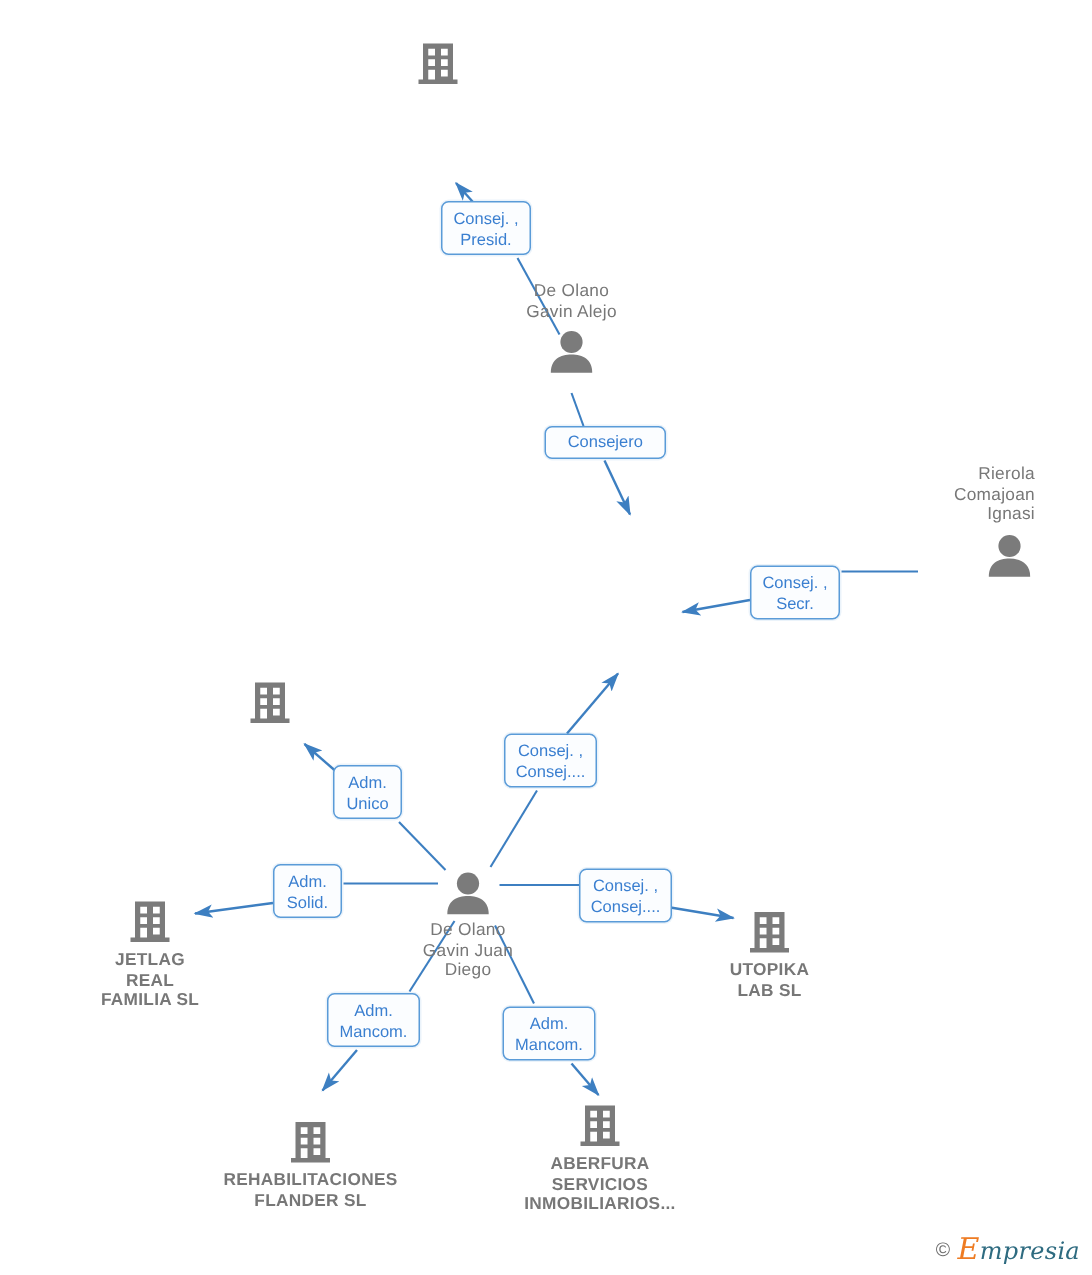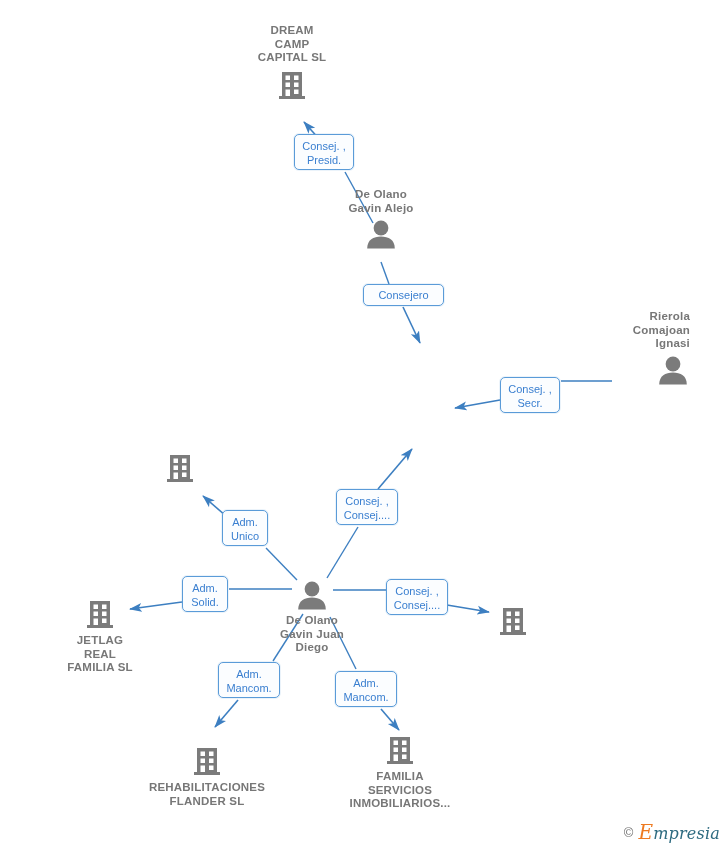--- a/index.html
+++ b/index.html
@@ -41,21 +41,21 @@
   }
   .node .caption {
     display: block;
     font-size: 11.5px;
     line-height: 13.5px;
     color: #777777;
     letter-spacing: .2px;
     white-space: pre-line;
   }
   .node.company .caption { font-weight: bold; }
-  .node.person  .caption { font-weight: bold; }
+  .node.person  .caption { font-weight: normal; }
   .node.caption-above .caption { margin-bottom: 2px; }
   .node.caption-below .caption { margin-top: 2px; }
   .node.focus .caption { color: #666666; }
 
   
   .rel {
     position: absolute;
     z-index: 5;
     box-sizing: border-box;
     border: 1px solid #5a9bd8;
@@ -131,23 +131,20 @@
     <line x1="447" y1="605" x2="489" y2="612" stroke="#3d7fc1" stroke-width="1.6" marker-end="url(#arrow)"></line>
 
     <line x1="303" y1="614" x2="273" y2="661" stroke="#3d7fc1" stroke-width="1.4"></line>
     <line x1="238" y1="700" x2="215" y2="727" stroke="#3d7fc1" stroke-width="1.6" marker-end="url(#arrow)"></line>
 
     <line x1="330" y1="617" x2="356" y2="669" stroke="#3d7fc1" stroke-width="1.4"></line>
     <line x1="381" y1="709" x2="399" y2="730" stroke="#3d7fc1" stroke-width="1.6" marker-end="url(#arrow)"></line>
   </svg>
 
   <div class="node company caption-above" style="left:292px; top:24px;">
-    <span class="caption">DREAM
-CAMP
-CAPITAL  SL</span>
     <span class="glyph">
       <svg width="36" height="36" viewBox="0 0 36 36">
         <rect x="8" y="5" width="20" height="26" fill="#7b7b7b"></rect>
         <rect x="5" y="29" width="26" height="3" fill="#7b7b7b"></rect>
         <rect x="11.5" y="8.5" width="4.5" height="4.5" fill="#ffffff"></rect>
         <rect x="20" y="8.5" width="4.5" height="4.5" fill="#ffffff"></rect>
         <rect x="11.5" y="15.5" width="4.5" height="4.5" fill="#ffffff"></rect>
         <rect x="20" y="15.5" width="4.5" height="4.5" fill="#ffffff"></rect>
         <rect x="11.5" y="22.5" width="4.5" height="6.5" fill="#ffffff"></rect>
         <rect x="20" y="22.5" width="4.5" height="4.5" fill="#ffffff"></rect>
@@ -230,20 +227,22 @@
         <rect x="8" y="5" width="20" height="26" fill="#7b7b7b"></rect>
         <rect x="5" y="29" width="26" height="3" fill="#7b7b7b"></rect>
         <rect x="11.5" y="8.5" width="4.5" height="4.5" fill="#ffffff"></rect>
         <rect x="20" y="8.5" width="4.5" height="4.5" fill="#ffffff"></rect>
         <rect x="11.5" y="15.5" width="4.5" height="4.5" fill="#ffffff"></rect>
         <rect x="20" y="15.5" width="4.5" height="4.5" fill="#ffffff"></rect>
         <rect x="11.5" y="22.5" width="4.5" height="6.5" fill="#ffffff"></rect>
         <rect x="20" y="22.5" width="4.5" height="4.5" fill="#ffffff"></rect>
       </svg>
     </span>
+    <span class="caption">UTOPIKA
+LAB  SL</span>
   </div>
 
   <div class="node company caption-below" style="left:207px; top:743px; width:170px; margin-left:-85px;">
     <span class="glyph">
       <svg width="36" height="36" viewBox="0 0 36 36">
         <rect x="8" y="5" width="20" height="26" fill="#7b7b7b"></rect>
         <rect x="5" y="29" width="26" height="3" fill="#7b7b7b"></rect>
         <rect x="11.5" y="8.5" width="4.5" height="4.5" fill="#ffffff"></rect>
         <rect x="20" y="8.5" width="4.5" height="4.5" fill="#ffffff"></rect>
         <rect x="11.5" y="15.5" width="4.5" height="4.5" fill="#ffffff"></rect>
@@ -262,21 +261,21 @@
         <rect x="8" y="5" width="20" height="26" fill="#7b7b7b"></rect>
         <rect x="5" y="29" width="26" height="3" fill="#7b7b7b"></rect>
         <rect x="11.5" y="8.5" width="4.5" height="4.5" fill="#ffffff"></rect>
         <rect x="20" y="8.5" width="4.5" height="4.5" fill="#ffffff"></rect>
         <rect x="11.5" y="15.5" width="4.5" height="4.5" fill="#ffffff"></rect>
         <rect x="20" y="15.5" width="4.5" height="4.5" fill="#ffffff"></rect>
         <rect x="11.5" y="22.5" width="4.5" height="6.5" fill="#ffffff"></rect>
         <rect x="20" y="22.5" width="4.5" height="4.5" fill="#ffffff"></rect>
       </svg>
     </span>
-    <span class="caption">FAMILIA
+    <span class="caption">ABERFURA
 SERVICIOS
 INMOBILIARIOS...</span>
   </div>
 
   <div class="rel" style="left:294px; top:134px; width:60px; height:36px;">Consej. ,
 Presid.</div>
 
   <div class="rel" style="left:363px; top:284px; width:81px; height:22px; padding-top:3px;">Consejero</div>
 
   <div class="rel" style="left:500px; top:377px; width:60px; height:36px;">Consej. ,

